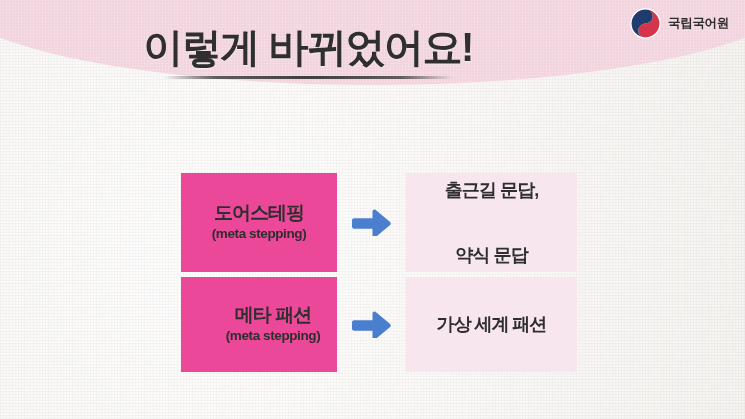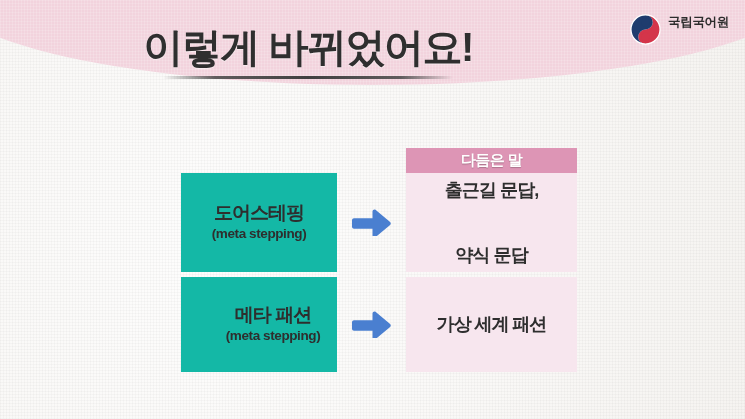--- a/index.html
+++ b/index.html
@@ -57,23 +57,24 @@
         rgba(255,255,255,0.16) 0px, rgba(255,255,255,0.16) 1px,
         rgba(0,0,0,0.0) 1px, rgba(0,0,0,0.0) 3px),
       repeating-linear-gradient(0deg,
         rgba(255,255,255,0.14) 0px, rgba(255,255,255,0.14) 1px,
         rgba(0,0,0,0.0) 1px, rgba(0,0,0,0.0) 3px);
   }
 
   
   .logo {
     position: absolute;
-    top: 14px;
+    top: 8px;
     right: 16px;
     display: flex;
+    align-items: center;
     gap: 7px;
     z-index: 5;
   }
   .logo-mark {
     width: 31px;
     height: 31px;
     display: block;
   }
   .logo-text {
     font-size: 12.5px;
@@ -142,21 +143,21 @@
   .col-head.right { background-color: #dd95b5; grid-column: 3; grid-row: 1; }
 
   .cell {
     display: flex;
     flex-direction: column;
     align-items: center;
     justify-content: center;
     text-align: center;
     color: #2e2e2e;
   }
-  .cell.left  { background-color: #14b8a6; }
+  .cell.left  { background-color: #ec4899; }
   .cell.right { background-color: #f7e6ee; gap: 40px; }
 
   .cell.r1c1 { grid-column: 1; grid-row: 2; }
   .cell.r1c3 { grid-column: 3; grid-row: 2; }
   .cell.r2c1 { grid-column: 1; grid-row: 4; padding-left: 28px; }
   .cell.r2c3 { grid-column: 3; grid-row: 4; font-family: Liberation Serif, serif; }
 
   .term-ko {
     font-size: 19px;
     font-weight: 700;
@@ -206,21 +207,20 @@
     <span class="logo-text">국립국어원</span>
   </div>
 
   <div class="title-wrap">
     <div class="title">이렇게 바뀌었어요!</div>
     <div class="title-rule"></div>
   </div>
 
   <div class="table">
 
-    <div class="col-head right">다듬은 말</div>
 
     <div class="cell left r1c1">
       <span class="term-ko">도어스테핑</span>
       <span class="term-en">(meta stepping)</span>
     </div>
     <div class="arrow-cell a1">
       <svg class="arrow-svg" viewBox="0 0 40 27">
         <path d="M2 9.3h18.5V2.6c0-1.7 2-2.6 3.3-1.5l14.3 11.9c0.9 0.8 0.9 2.2 0 3L23.8 27.9c-1.3 1.1-3.3 0.2-3.3-1.5v-6.7H2c-1.1 0-2-0.9-2-2V11.3c0-1.1 0.9-2 2-2z" fill="#4a7fd0"></path>
       </svg>
     </div>

